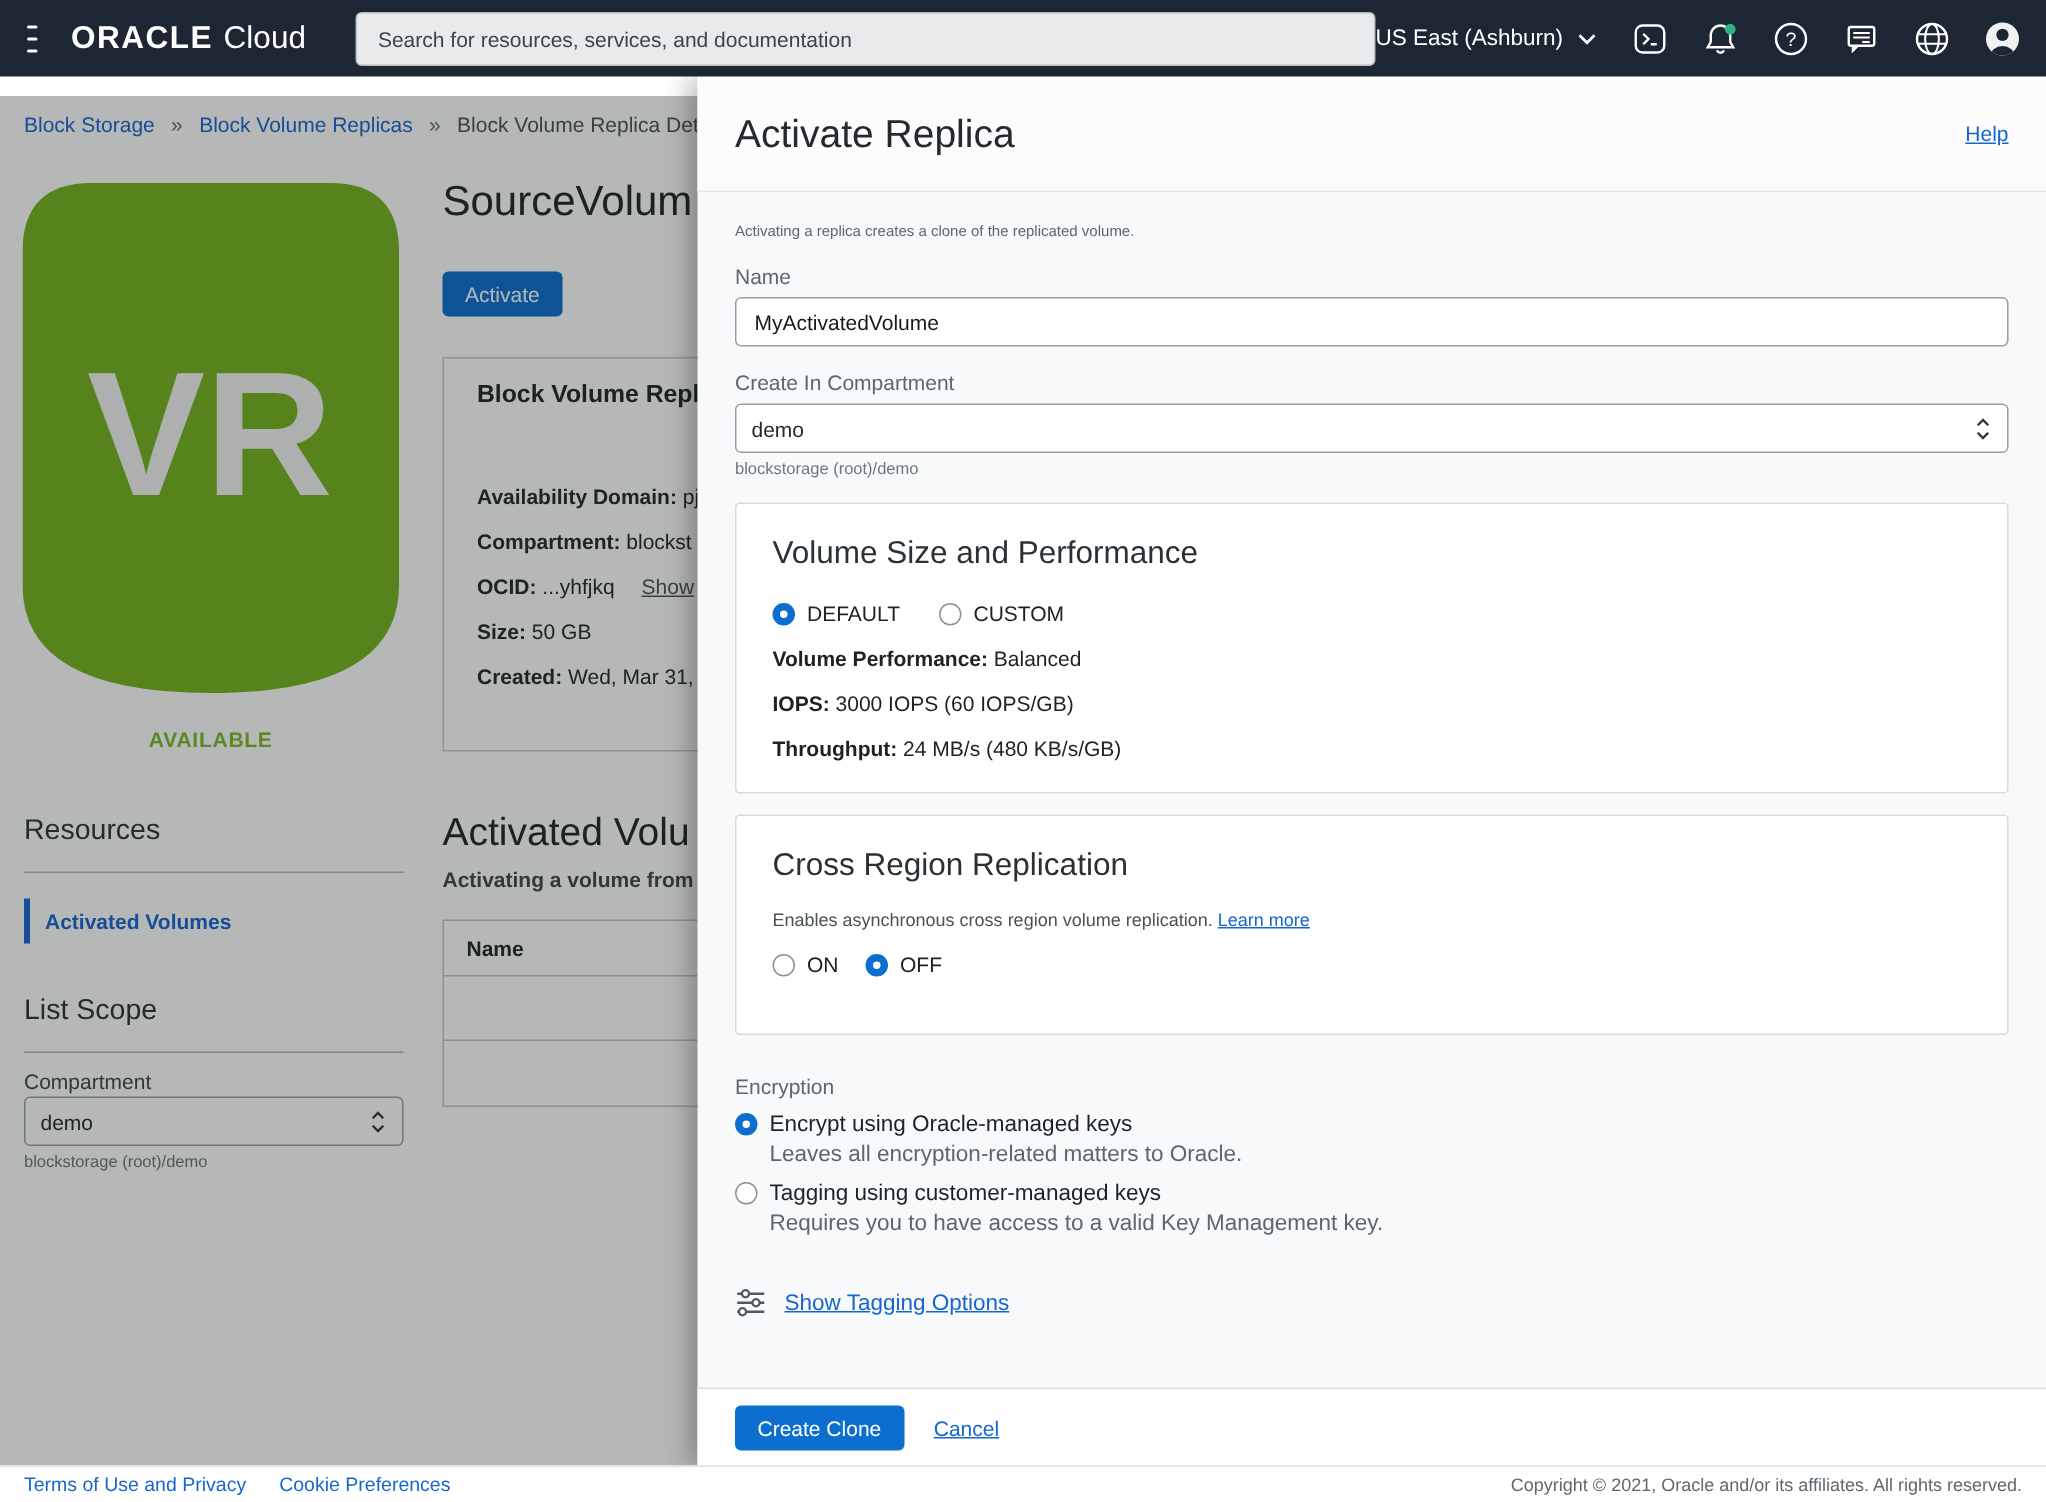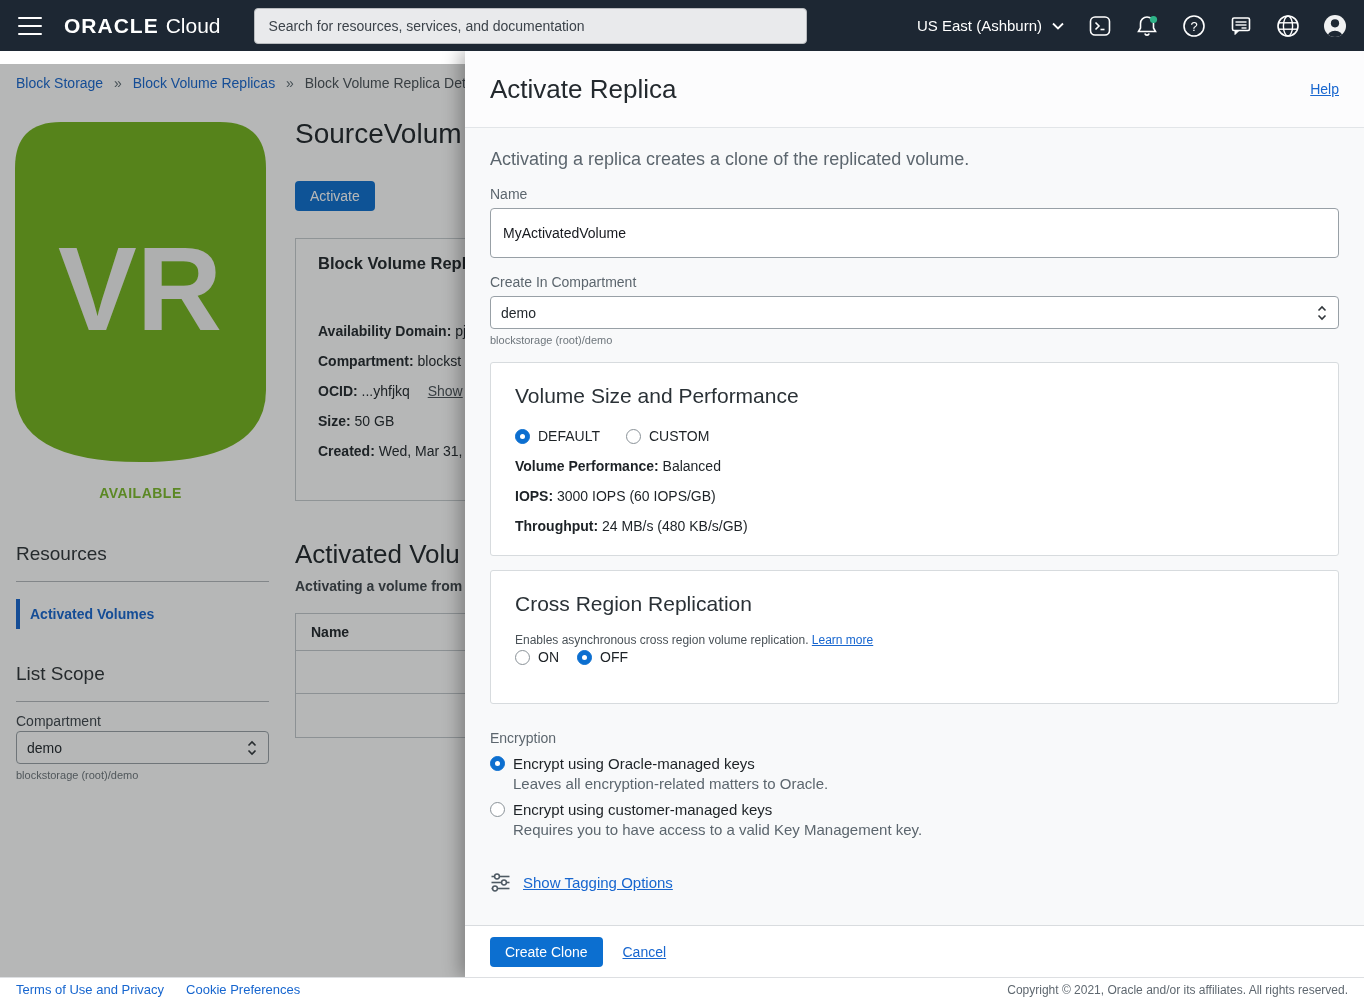--- a/index.html
+++ b/index.html
@@ -8,21 +8,21 @@
 
   
   .topbar { position:absolute; left:0; top:0; width:1364px; height:51px; background:#1d2733;
             display:flex; align-items:center; padding:0 16px; z-index:30; }
   .hamburger { width:24px; height:18px; display:flex; flex-direction:column; justify-content:space-between; cursor:pointer; margin:0 2px; }
   .hamburger span { display:block; height:2px; background:#fff; border-radius:1px; }
   .logo { display:flex; align-items:baseline; gap:7px; margin-left:20px; color:#fff; white-space:nowrap; }
   .logo .oracle { font-size:21px; font-weight:700; letter-spacing:1px; }
   .logo .cloud  { font-size:21px; font-weight:300; }
   .search-wrap { margin-left:33px; }
-  .search-input { width:553px; height:36px; border-radius:4px; border:1px solid #b9bcbf; background:#e9eaec;
+  .search-input { width:680px; height:36px; border-radius:4px; border:1px solid #b9bcbf; background:#e9eaec;
                   font-size:14px; color:#23292e; padding:0 14px; outline:none; font-family:inherit; }
   .search-input::placeholder { color:#3c434a; opacity:1; }
   .top-right { margin-left:auto; display:flex; align-items:center; gap:21px; }
   .region { display:flex; align-items:center; gap:8px; color:#fff; font-size:15px; cursor:pointer; white-space:nowrap; }
   .ticon { width:26px; height:26px; display:block; cursor:pointer; }
 
   
   .content { position:absolute; left:0; top:51px; width:1364px; height:926px; background:#fff; }
   .dim-overlay { position:absolute; left:0; top:13px; right:0; bottom:0; background:rgba(18,21,24,0.31); z-index:5; }
 
@@ -68,40 +68,40 @@
 
   
   .drawer { position:absolute; left:465px; top:0; width:899px; height:926px; background:#f8f9fa; z-index:10;
             box-shadow:-6px 0 16px rgba(0,0,0,0.28); }
   .drawer-header { height:77px; background:#fcfcfd; border-bottom:1px solid #e2e5e8; display:flex;
                    align-items:center; justify-content:space-between; padding:0 25px; }
   .drawer-title { font-size:26px; color:#23292e; }
   a.link { color:#1766cf; text-decoration:underline; cursor:pointer; }
   .drawer-help { font-size:14px; }
   .drawer-body { position:absolute; left:0; right:0; top:78px; bottom:52px; padding:20px 25px; overflow:hidden; }
-  .d-desc { font-size:18px; color:#5c666e; }
+  .d-desc { font-size:10px; color:#5c666e; }
   .f-label { font-size:14px; color:#5c666e; margin:16px 0 6px; }
-  .text-input { width:100%; height:50px; border:1px solid #98a0a6; border-radius:4px; background:#fff;
+  .text-input { width:100%; height:33px; border:1px solid #98a0a6; border-radius:4px; background:#fff;
                 font-size:14px; color:#16191e; padding:0 12px; outline:none; font-family:inherit; }
   .f-hint { font-size:11px; color:#6e767c; margin-top:5px; }
   .chevs { width:12px; height:18px; display:block; flex:none; }
 
   .card { background:#fff; border:1px solid #d7dbde; border-radius:3px; padding:21px 24px; margin-top:16px; }
   .card-title { font-size:21px; color:#2a3136; }
   .radio-row { display:flex; align-items:center; gap:26px; margin-top:20px; }
   .radio-opt { display:flex; align-items:center; gap:8px; font-size:14px; color:#1d2226; cursor:pointer; }
   .radio { width:15px; height:15px; border-radius:50%; border:1px solid #8a9298; background:#fff; position:relative; flex:none; }
   .radio.checked { background:#0c6fd0; border-color:#0c6fd0; }
   .radio.checked::after { content:""; position:absolute; left:50%; top:50%; width:5px; height:5px;
                           margin:-2.5px 0 0 -2.5px; border-radius:50%; background:#fff; }
   .detail-line { margin-top:14px; font-size:14px; color:#1d2226; }
   .detail-line .b { font-weight:700; }
   .card2 { margin-top:14px; padding-bottom:38px; }
   .card2 .small { font-size:12px; color:#4a5258; margin-top:17px; }
-  .card2 .radio-row { margin-top:2px; gap:18px; }
+  .card2 .radio-row { margin-top:15px; gap:18px; }
   .enc-label { margin-top:26px; font-size:14px; color:#5c666e; }
   .enc-opt { display:flex; align-items:center; gap:8px; margin-top:9px; font-size:15px; color:#1d2226; cursor:pointer; }
   .enc-desc { margin-left:23px; margin-top:3px; font-size:15px; color:#5c666e; }
   .tag-row { margin-top:34px; display:flex; align-items:center; gap:12px; }
   .tag-row a { font-size:15px; }
   .drawer-footer { position:absolute; left:0; right:0; bottom:0; height:52px; background:#fff;
                    border-top:1px solid #d9dcdf; display:flex; align-items:center; gap:20px; padding:0 25px; }
   .drawer-footer .btn-primary { height:30px; }
   .drawer-footer a { font-size:14px; }
 
@@ -321,21 +321,21 @@
 
       
       <div class="enc-label">Encryption</div>
       <div class="enc-opt">
         <span class="radio checked"></span>
         <span>Encrypt using Oracle-managed keys</span>
       </div>
       <div class="enc-desc">Leaves all encryption-related matters to Oracle.</div>
       <div class="enc-opt">
         <span class="radio"></span>
-        <span>Encrypt using customer-managed keys</span>
+        <span>Tagging using customer-managed keys</span>
       </div>
       <div class="enc-desc">Requires you to have access to a valid Key Management key.</div>
 
       <div class="tag-row">
         <svg width="21" height="21" viewBox="0 0 21 21">
           <line x1="1.5" y1="4.5" x2="19.5" y2="4.5" stroke="#4e5a63" stroke-width="1.6"></line>
           <line x1="1.5" y1="10.5" x2="19.5" y2="10.5" stroke="#4e5a63" stroke-width="1.6"></line>
           <line x1="1.5" y1="16.5" x2="19.5" y2="16.5" stroke="#4e5a63" stroke-width="1.6"></line>
           <circle cx="7" cy="4.5" r="2.4" fill="#fff" stroke="#4e5a63" stroke-width="1.5"></circle>
           <circle cx="14" cy="10.5" r="2.4" fill="#fff" stroke="#4e5a63" stroke-width="1.5"></circle>

